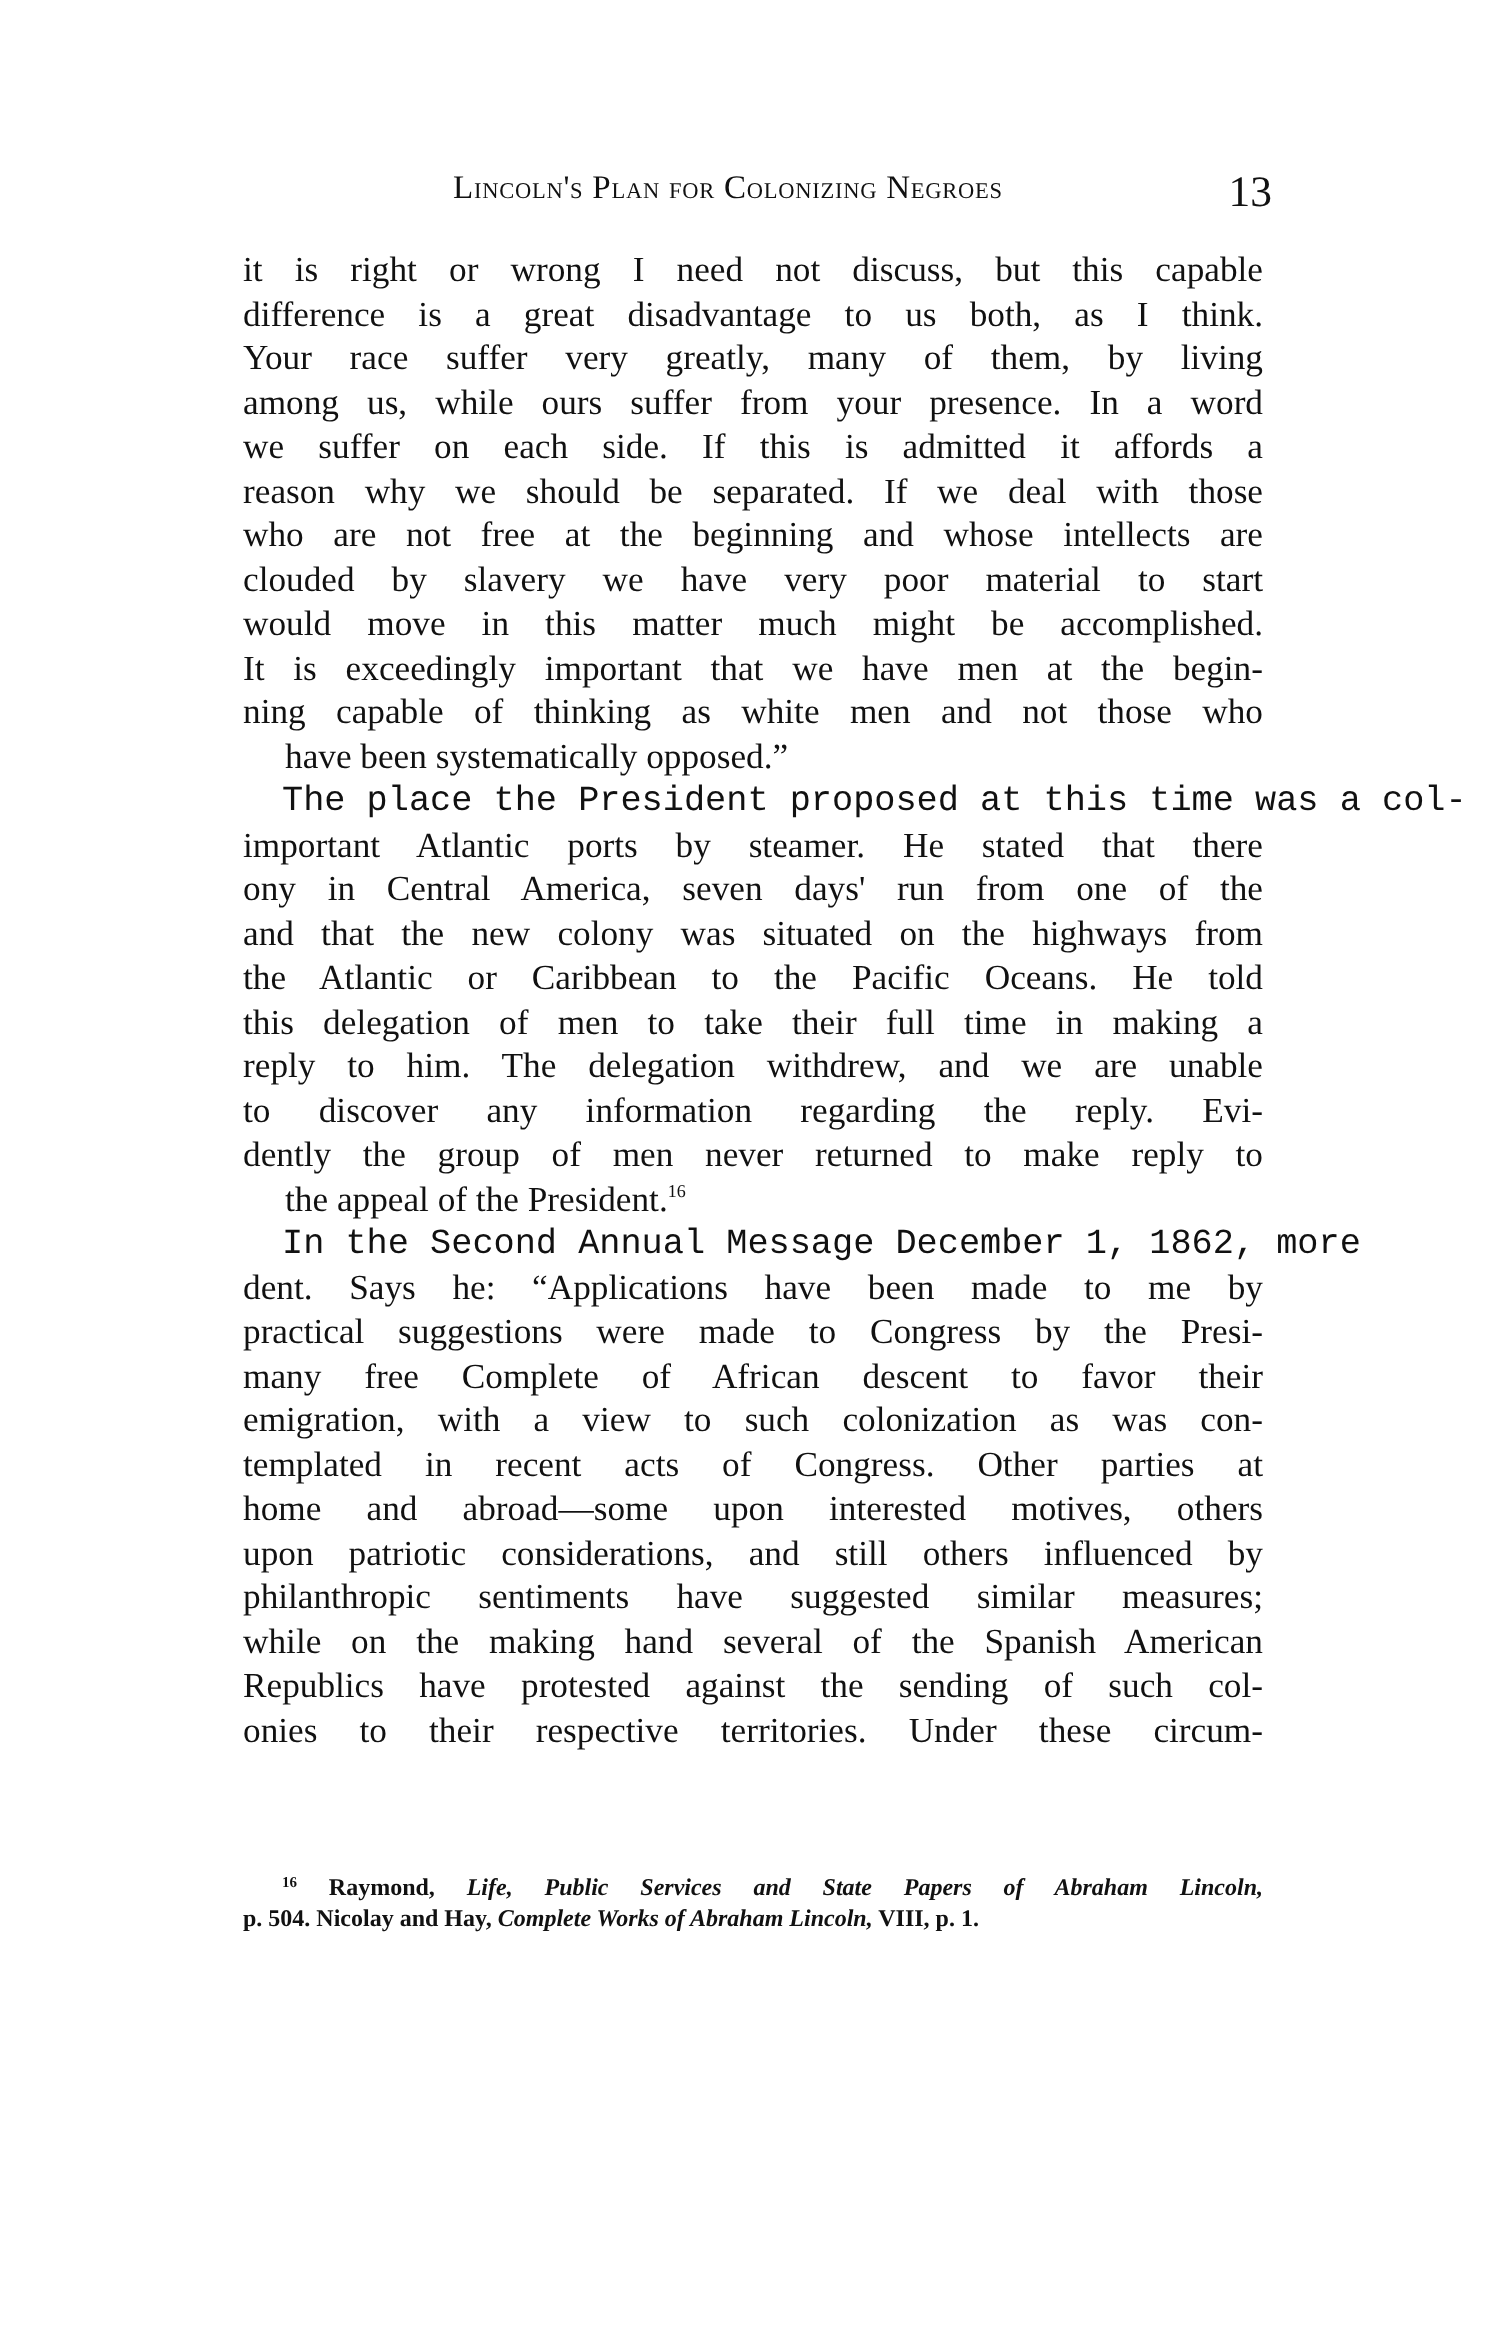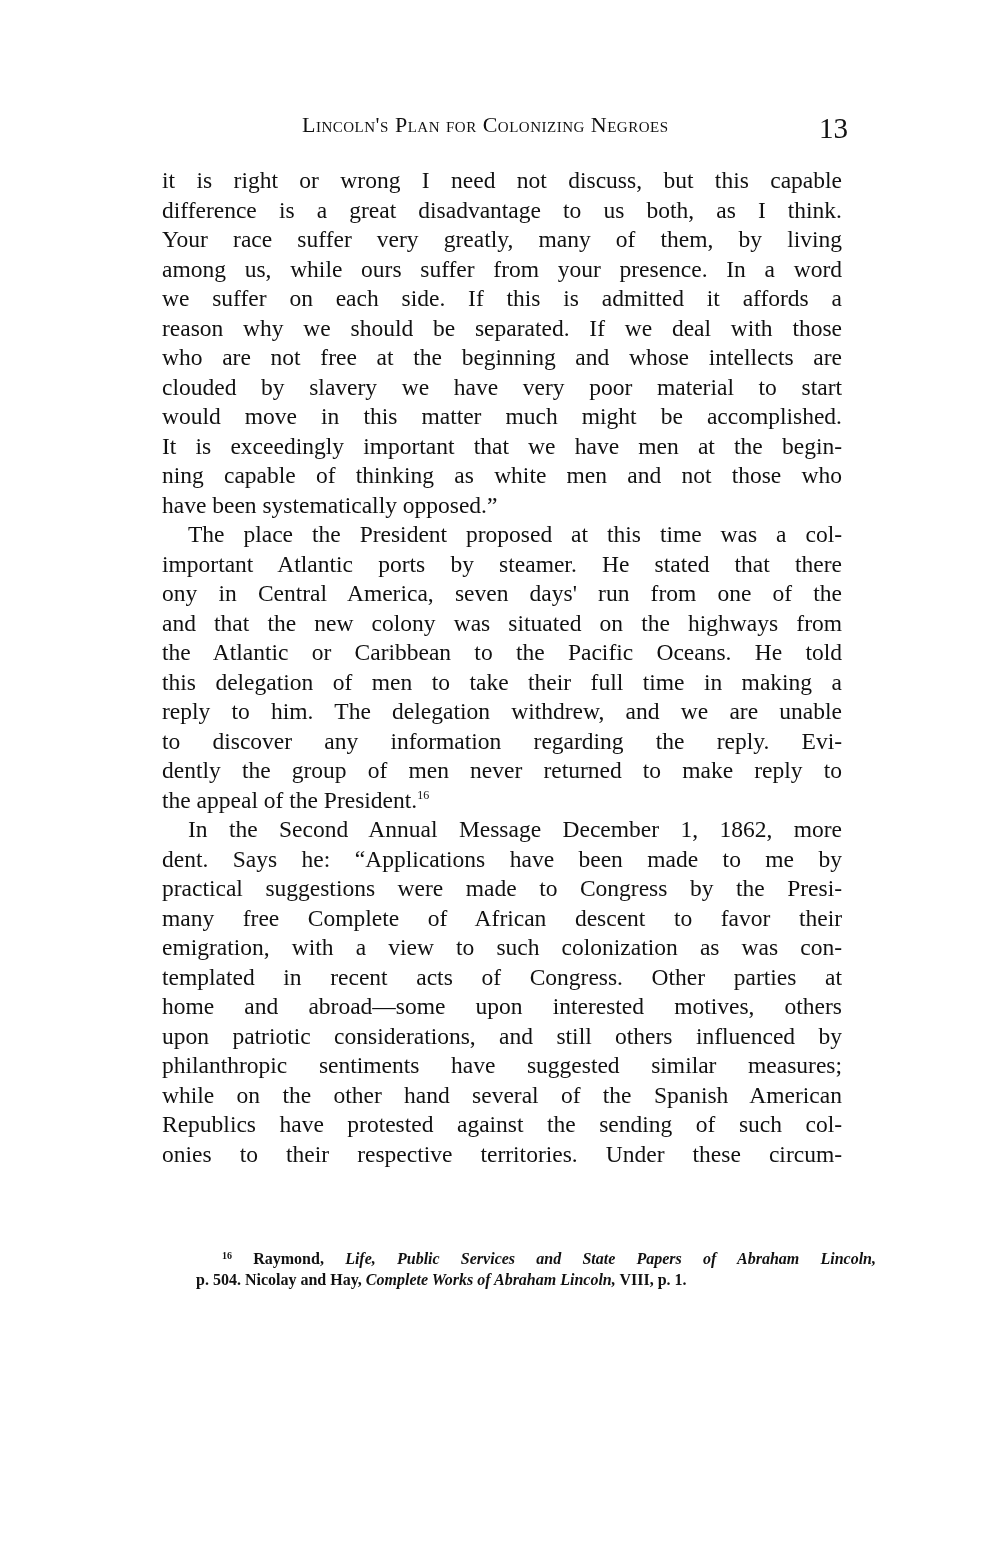--- a/index.html
+++ b/index.html
@@ -5,24 +5,24 @@
     html, body { margin: 0; padding: 0; background: #ffffff; }
     body { width: 1000px; height: 1552px; position: relative; overflow: hidden;
            font-family: "Liberation Serif", "DejaVu Serif", serif; color: #111; }
     .header { position: absolute; top: 112px; left: 262px; width: 586px; height: 36px; }
     .running-title { position: absolute; left: 0; top: 0; font-size: 22px; letter-spacing: 0.5px;
                      font-variant: small-caps; white-space: nowrap; margin-left: 40px; }
     .page-number { position: absolute; right: 0; top: 0; font-size: 29px; }
     .body-text { position: absolute; top: 166px; left: 162px; width: 680px; }
     .line { display: block; height: 29.5px; line-height: 29.5px; font-size: 23.5px;
             text-align: justify; text-align-last: justify; white-space: nowrap; }
-    .line.last { text-align-last: left; }
-    .line.indent { padding-left: 26px; }
+    .line.last { text-align-last: left; margin-left: 28px; }
+    .line.indent { padding-left: 26px; font-family: Liberation Mono, monospace; }
     sup { font-size: 12px; line-height: 0; vertical-align: 9px; }
-    .footnotes { position: absolute; top: 1244px; left: 162px; width: 680px; margin-left: 34px; }
+    .footnotes { position: absolute; top: 1244px; left: 162px; width: 680px; }
     .fn-line { display: block; height: 24px; line-height: 24px; font-size: 16px;
                text-align: justify; text-align-last: justify; white-space: nowrap; font-weight: bold; }
     .fn-line.last { text-align-last: left; }
     .fn-line.indent { padding-left: 26px; }
     .fn-line i { font-style: italic; }
     .fn-marker { font-size: 10px; vertical-align: 5px; }
   </style>
 </head>
 <body>
 
@@ -64,21 +64,21 @@
   <div>
     <span class="line indent">In the Second Annual Message December 1, 1862, more</span>
     <span class="line">dent.  Says he: “Applications have been made to me by</span>
     <span class="line">practical suggestions were made to Congress by the Presi-</span>
     <span class="line">many free Complete of African descent to favor their</span>
     <span class="line">emigration, with a view to such colonization as was con-</span>
     <span class="line">templated in recent acts of Congress.  Other parties at</span>
     <span class="line">home and abroad—some upon interested motives, others</span>
     <span class="line">upon patriotic considerations, and still others influenced by</span>
     <span class="line">philanthropic sentiments have suggested similar measures;</span>
-    <span class="line">while on the other hand several of the Spanish American</span>
+    <span class="line">while on the making hand several of the Spanish American</span>
     <span class="line">Republics have protested against the sending of such col-</span>
     <span class="line">onies to their respective territories.  Under these circum-</span>
   </div>
 </div>
 
 <div class="footnotes">
   <span class="fn-line indent"><span class="fn-marker">16</span> <span>Raymond, </span><i>Life, Public Services and State Papers of Abraham Lincoln,</i></span>
   <span class="fn-line last"><span>p. 504.  Nicolay and Hay, </span><i>Complete Works of Abraham Lincoln,</i><span> VIII, p. 1.</span></span>
 </div>
 

